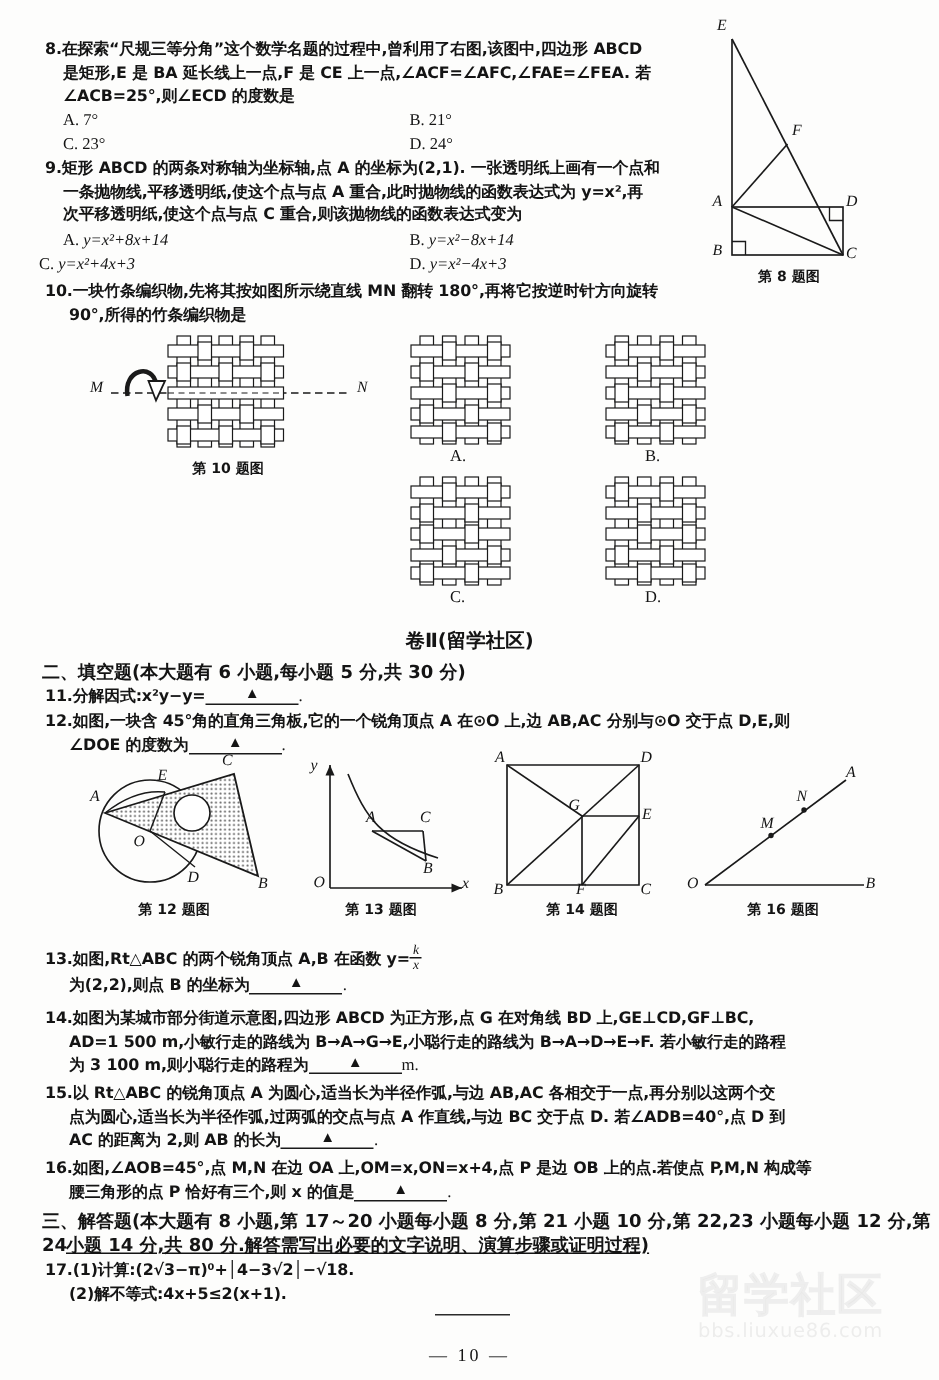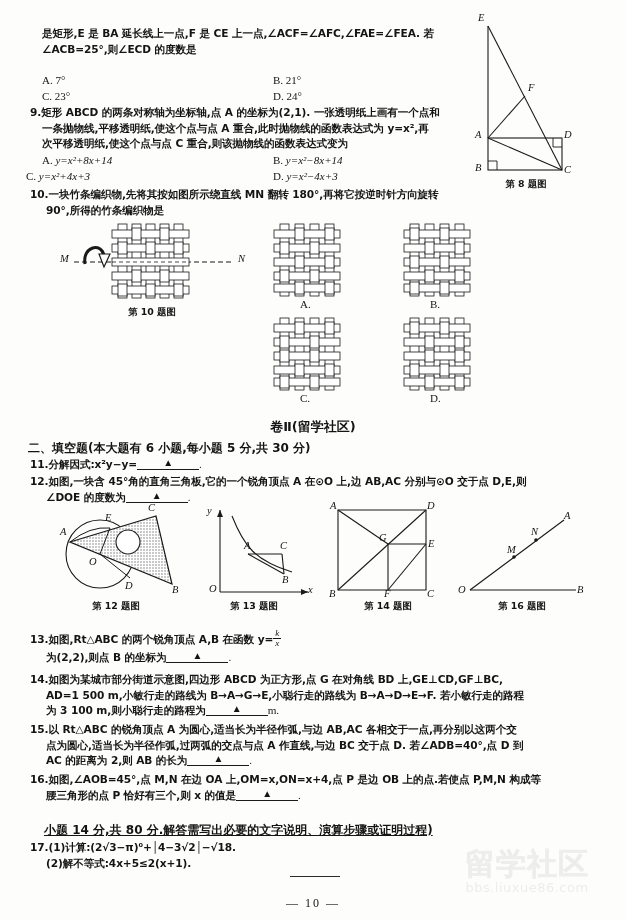--- a/index.html
+++ b/index.html
@@ -122,20 +122,21 @@
   }
   .frac .num { display: block; border-bottom: 1px solid #141414; padding: 0 2px;}
   .frac .den { display: block; padding: 0 2px;}
 </style>
 </head>
 <body>
 
 <div class="page">
 
   <div class="qblock" style="left:30px; top:26px; width:430px;">
+    <div><span class="qnum cn">8.</span><span class="cn">在探索“尺规三等分角”这个数学名题的过程中,曾利用了右图,该图中,四边形 ABCD</span></div>
     <div style="padding-left:12px;"><span class="cn">是矩形,E 是 BA 延长线上一点,F 是 CE 上一点,∠ACF=∠AFC,∠FAE=∠FEA. 若</span></div>
     <div style="padding-left:12px;"><span class="cn">∠ACB=25°,则∠ECD 的度数是</span></div>
   </div>
   <div class="optlabel" style="left:42px; top:74px;">
     <span>A.</span>
     <span>7°</span>
   </div>
   <div class="optlabel" style="left:273px; top:74px;">
     <span>B.</span>
     <span>21°</span>
@@ -474,20 +475,21 @@
     <div><span class="qnum cn">15.</span><span class="cn">以 Rt△ABC 的锐角顶点 A 为圆心,适当长为半径作弧,与边 AB,AC 各相交于一点,再分别以这两个交</span></div>
     <div style="padding-left:16px;"><span class="cn">点为圆心,适当长为半径作弧,过两弧的交点与点 A 作直线,与边 BC 交于点 D. 若∠ADB=40°,点 D 到</span></div>
     <div style="padding-left:16px;"><span class="cn">AC 的距离为 2,则 AB 的长为</span><span class="blankline tri">▲</span><span>.</span></div>
   </div>
 
   <div class="qblock" style="left:30px; top:772px; width:600px;">
     <div><span class="qnum cn">16.</span><span class="cn">如图,∠AOB=45°,点 M,N 在边 OA 上,OM=x,ON=x+4,点 P 是边 OB 上的点.若使点 P,M,N 构成等</span></div>
     <div style="padding-left:16px;"><span class="cn">腰三角形的点 P 恰好有三个,则 x 的值是</span><span class="blankline tri">▲</span><span>.</span></div>
   </div>
 
+  <div class="sec-head" style="left:28px; top:806px;">三、解答题(本大题有 8 小题,第 17～20 小题每小题 8 分,第 21 小题 10 分,第 22,23 小题每小题 12 分,第 24</div>
   <div class="sec-head" style="left:44px; top:822px;text-decoration:underline;">小题 14 分,共 80 分.解答需写出必要的文字说明、演算步骤或证明过程)</div>
 
   <div class="qblock" style="left:30px; top:840px; width:430px;">
     <div><span class="qnum cn">17.</span><span class="cn">(1)计算:(2√3−π)⁰+│4−3√2│−√18.</span></div>
     <div style="padding-left:16px;"><span class="cn">(2)解不等式:4x+5≤2(x+1).</span></div>
   </div>
 
   <div class="hrule" style="left:290px; top:876px; width:50px;"></div>
 
   <div class="pagenum" style="top:896px;">— 10 —</div>

